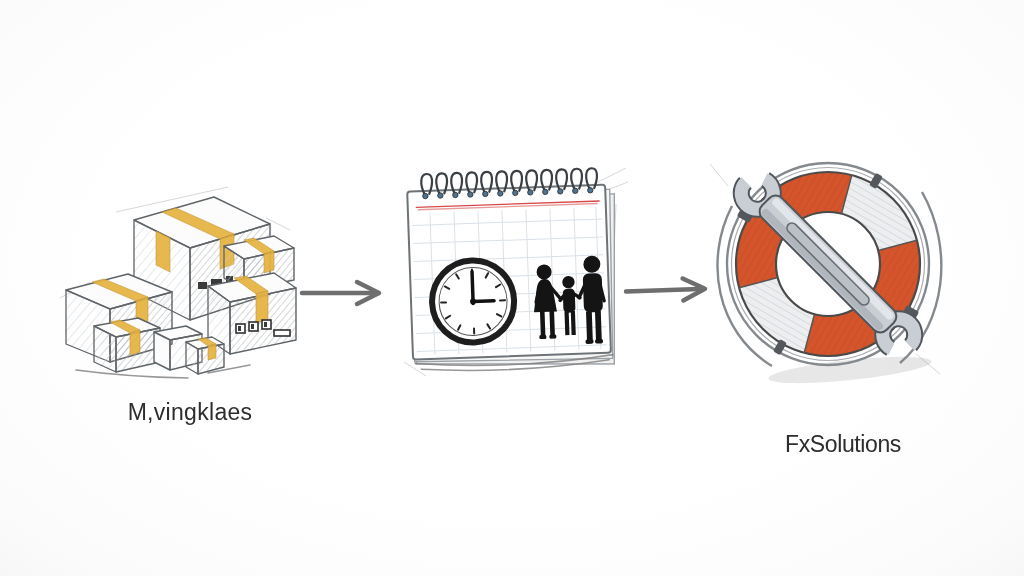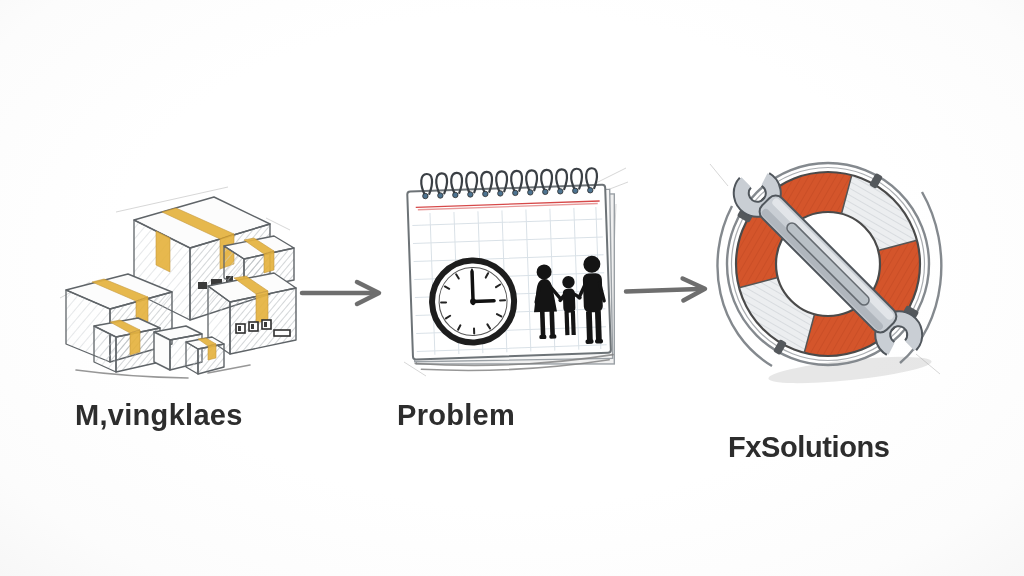--- a/index.html
+++ b/index.html
@@ -3,22 +3,22 @@
 <meta charset="utf-8">
 <style>
   html,body{margin:0;padding:0;background:#ffffff;}
   #stage{
     position:relative;width:1024px;height:576px;overflow:hidden;
     background:radial-gradient(ellipse at 50% 45%, #ffffff 55%, #fcfcfc 85%, #f7f7f7 100%);
     font-family:"Liberation Sans", sans-serif;
   }
   .panel{position:absolute;}
   .lbl{
-    position:absolute;width:230px;text-align:left;
-    font-size:29px;font-weight:700;letter-spacing:.3px;
+    position:absolute;width:230px;text-align:center;
+    font-size:23px;font-weight:400;letter-spacing:.3px;
     color:var(--text,#2d2d2d);
   }
   
   .face{fill:#fcfcfc;stroke:var(--sketch-line,#5f6468);stroke-width:1.4;stroke-linejoin:round;}
   .shade{fill:url(#hatchDense);stroke:var(--sketch-line,#5f6468);stroke-width:1.4;stroke-linejoin:round;}
   .lite{fill:url(#hatchLite);stroke:var(--sketch-line,#5f6468);stroke-width:1.3;stroke-linejoin:round;}
   .tape{fill:var(--tape-yellow,#e5b33f);stroke:#c09131;stroke-width:.6;opacity:.92;}
   .mark{fill:#3a3a3a;}
   .markbox{fill:#fdfdfd;stroke:#2f2f2f;stroke-width:1.6;}
   .sketch{stroke:#9a9a9a;opacity:.4;fill:none;stroke-width:1;}
@@ -322,16 +322,15 @@
   <svg class="panel" style="left:299px;top:277px;" width="88" height="32" viewBox="0 0 88 32">
     <line class="arrow-stroke" x1="3" y1="16" x2="74" y2="16"></line>
     <path class="arrow-stroke" d="M58,5 L80,16 L58,27"></path>
   </svg>
   <svg class="panel" style="left:623px;top:273px;transform:rotate(-2deg);" width="90" height="34" viewBox="0 0 90 34">
     <line class="arrow-stroke" x1="3" y1="17" x2="76" y2="17"></line>
     <path class="arrow-stroke" d="M60,6 L82,17 L60,28"></path>
   </svg>
 
   <div class="lbl" style="left:75px;top:399px;">M,vingklaes</div>
-  <div class="lbl" style="left:397px;top:399px;">Problem</div>
   <div class="lbl" style="left:728px;top:399px;letter-spacing:-0.4px;margin-top:32px;">FxSolutions</div>
 
 </div>
 
 </body></html>

